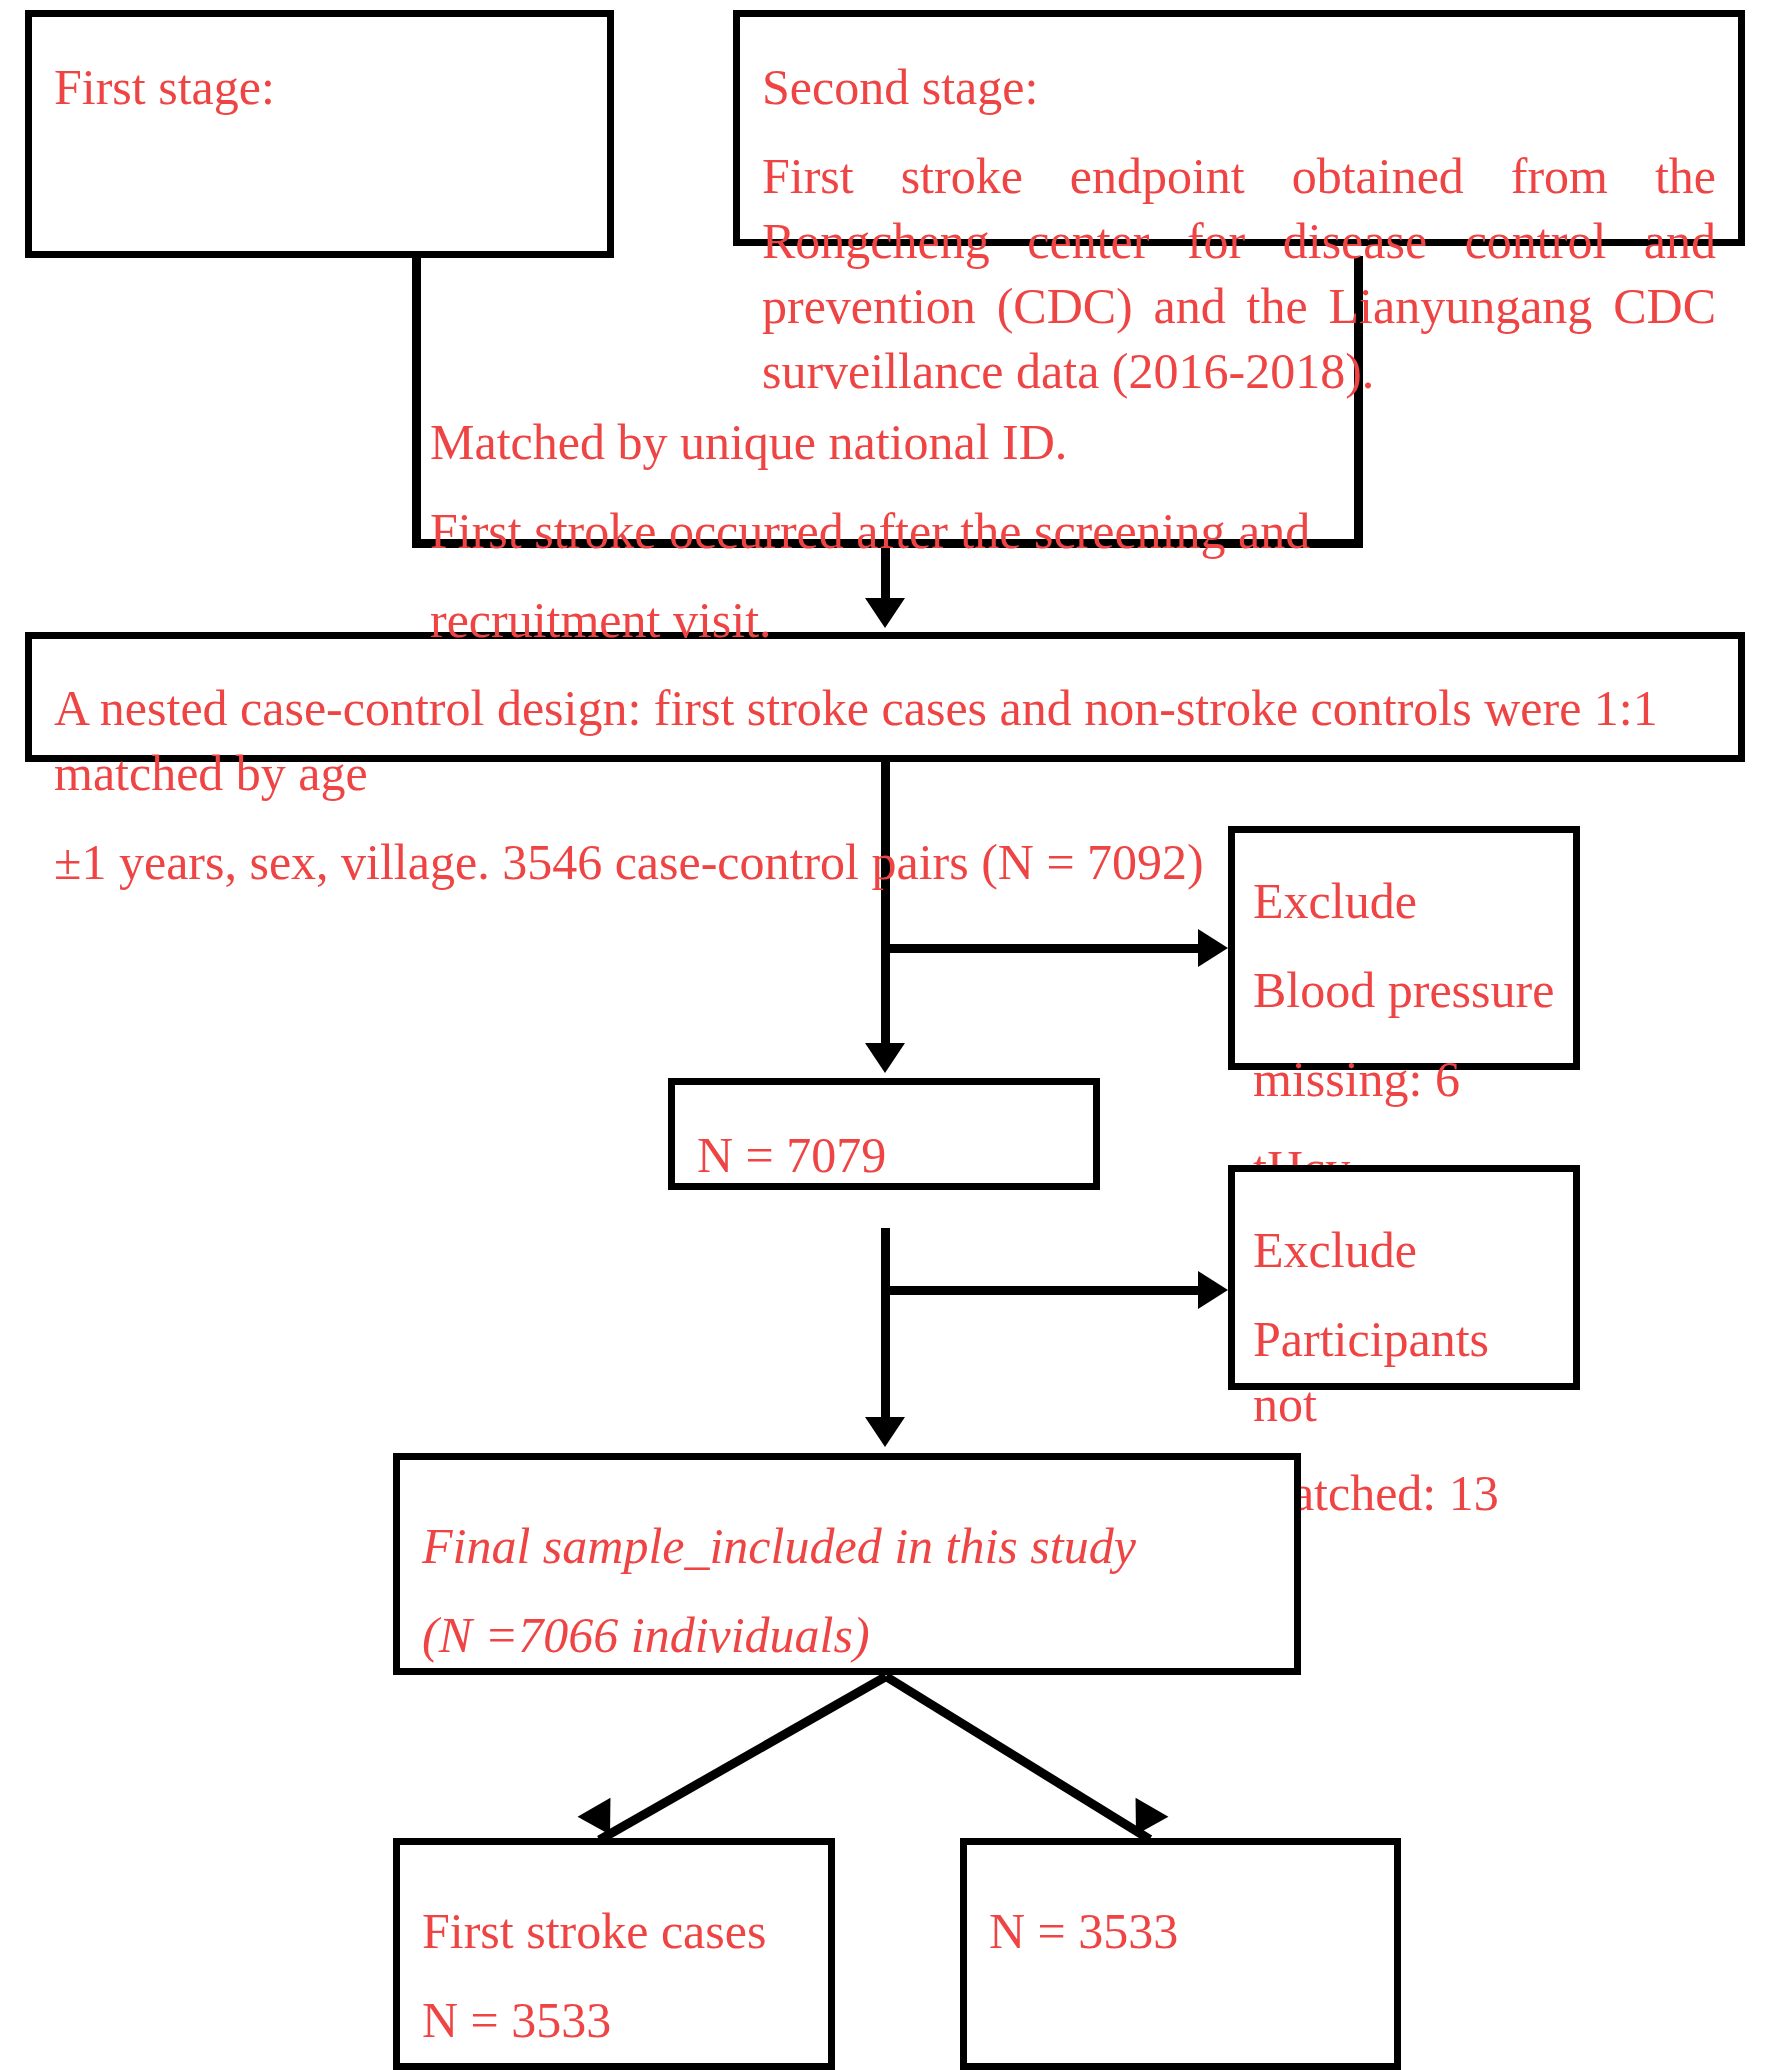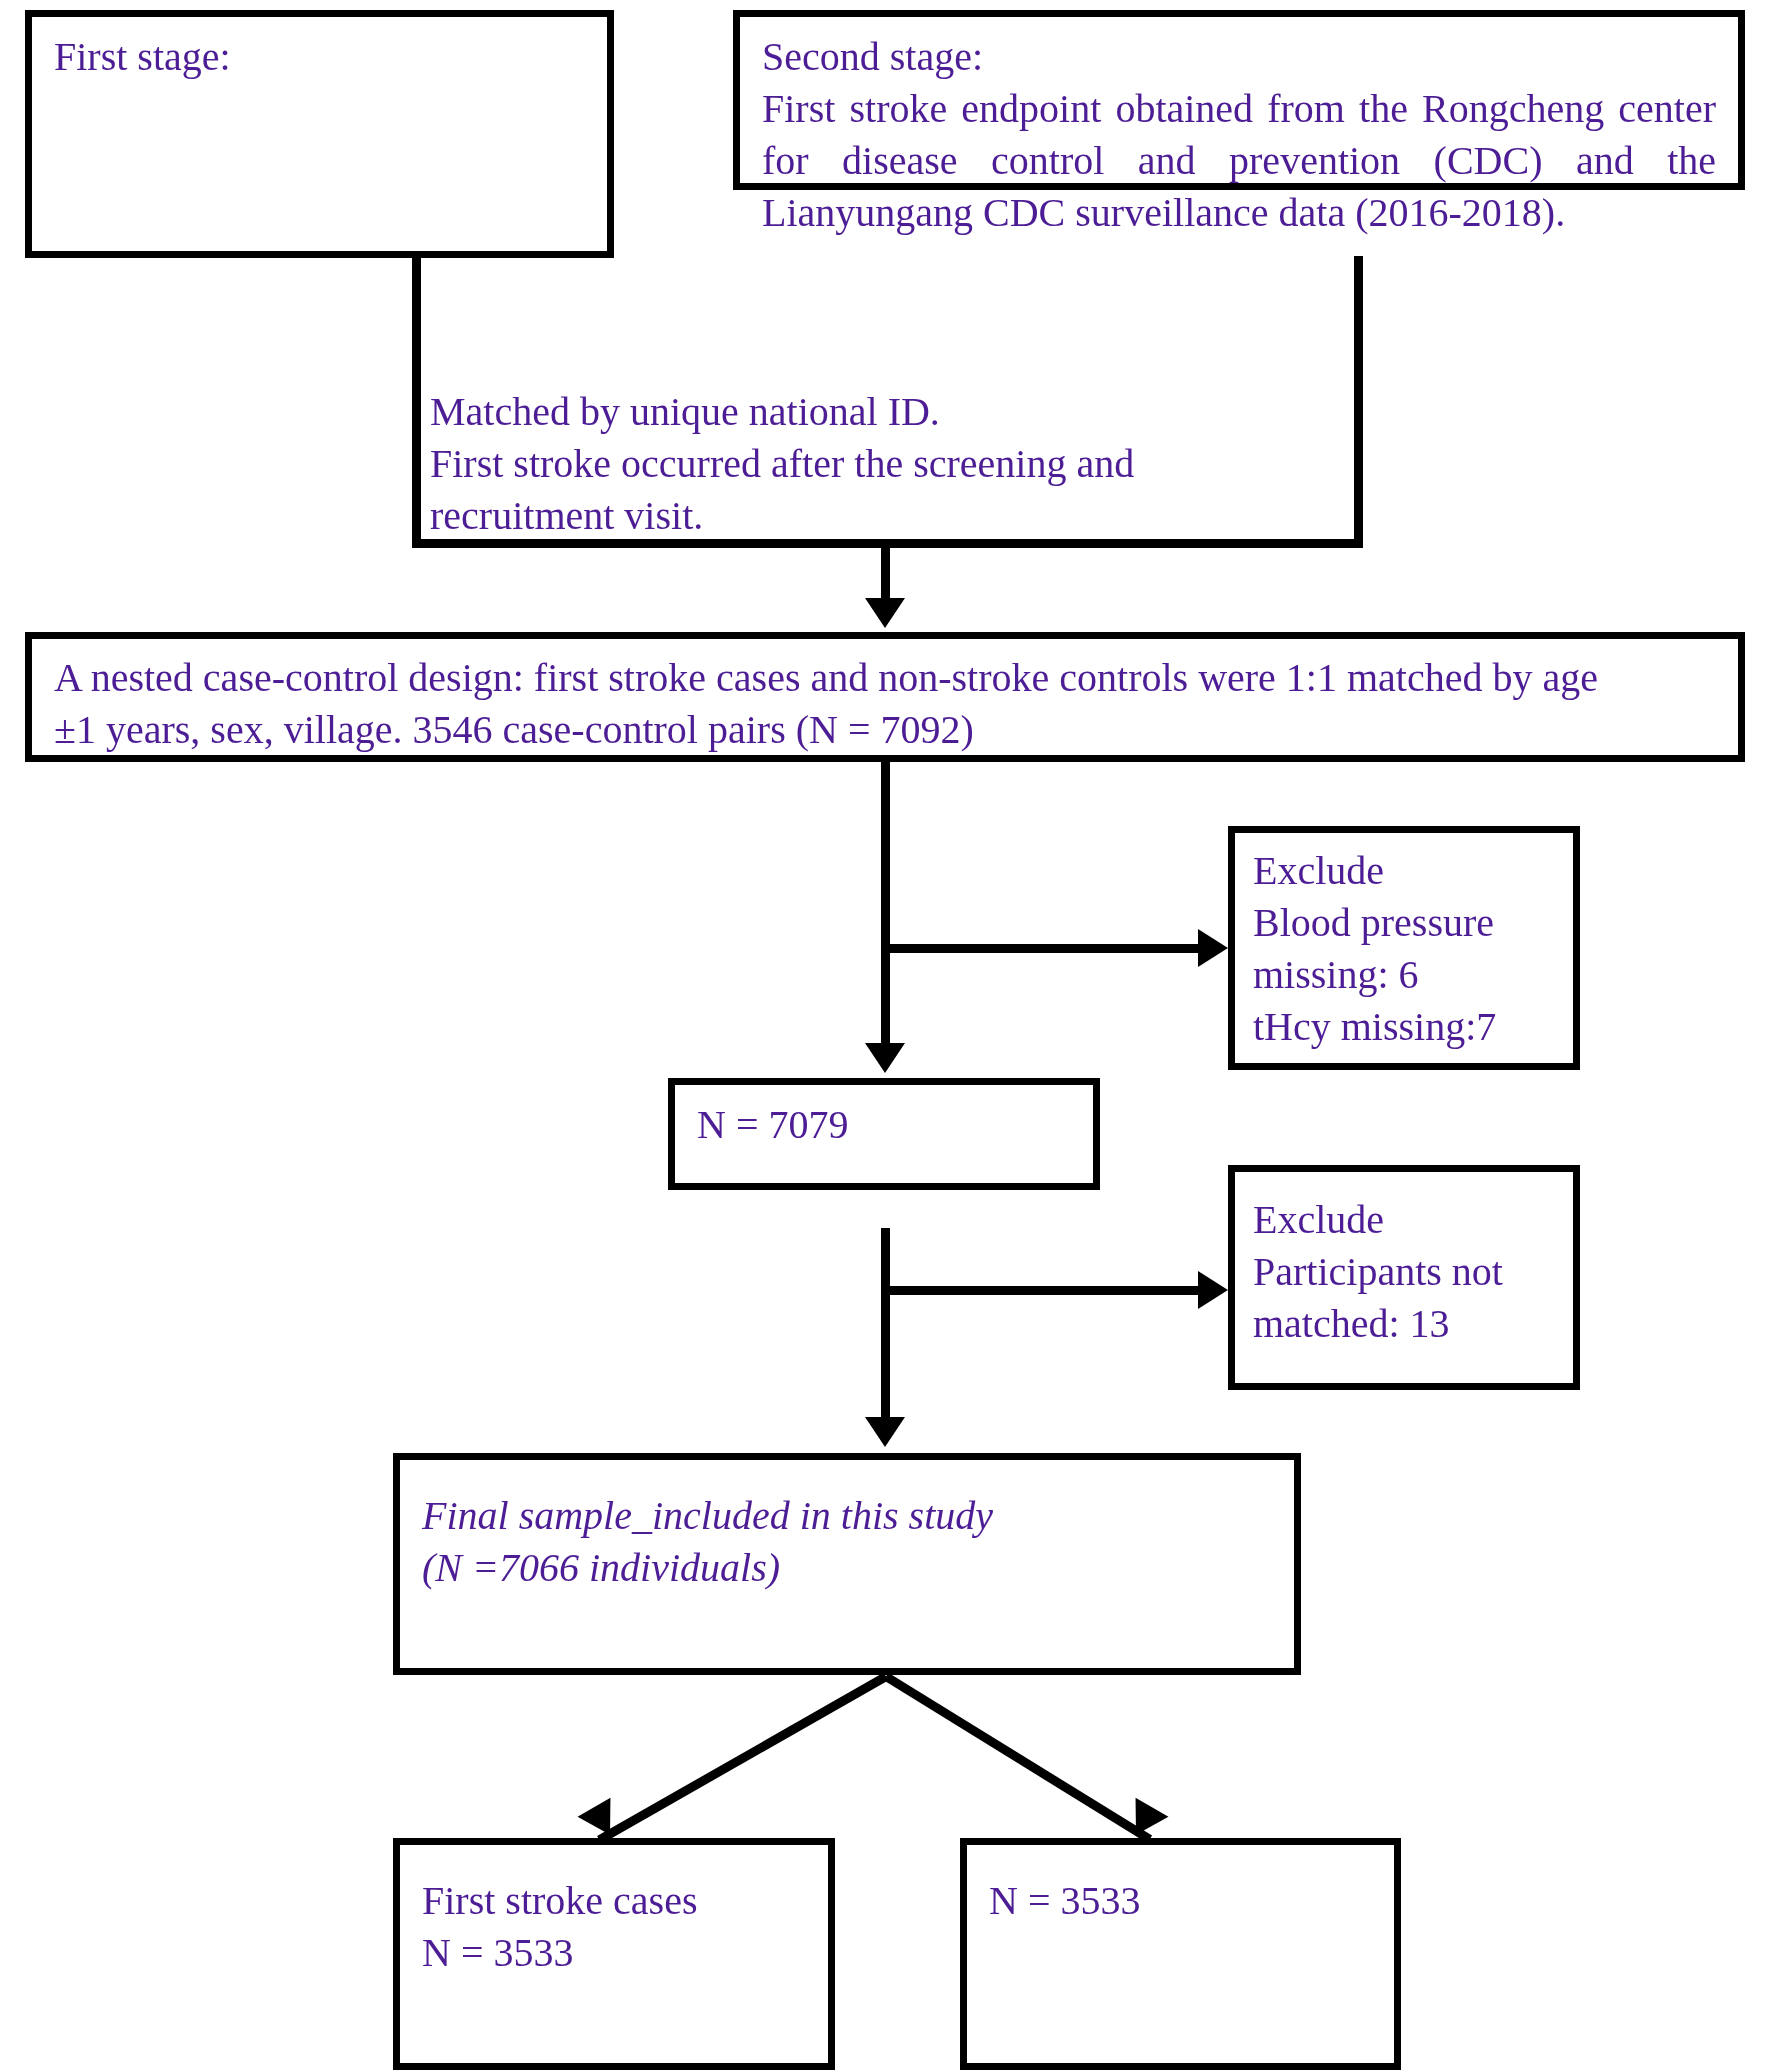--- a/index.html
+++ b/index.html
@@ -27,24 +27,25 @@
     z-index: 3;
   }
   .box-inner {
     position: absolute;
     left: 0;
     right: 0;
     padding: 0 22px;
     box-sizing: border-box;
   }
   .txt {
-    font-size: 40px;
+    font-size: 50px;
     line-height: 1.30;
-    color: #4c1d95;
+    color: #ef4444;
     white-space: pre-wrap;
+    margin-top: 24px;
   }
   .just {
     text-align: justify;
     text-align-last: left;
   }
   .center { }
   .left { text-align: left; }
 
   
   .vline, .hline {
@@ -95,21 +96,21 @@
 <body>
 
 <div id="canvas">
 
   <div class="box" style="left:25px; top:10px; width:589px; height:248px;">
     <div class="box-inner" style="top:14px;">
       <div class="txt left">First stage:</div>
     </div>
   </div>
 
-  <div class="box" style="left:733px; top:10px; width:1012px; height:180px;">
+  <div class="box" style="left:733px; top:10px; width:1012px; height:236px;">
     <div class="box-inner" style="top:14px;">
       <div class="txt left">Second stage:</div>
       <div class="txt just">First stroke endpoint obtained from the Rongcheng center for disease control and prevention (CDC) and the Lianyungang CDC surveillance data (2016-2018).</div>
     </div>
   </div>
 
   <div class="vline" style="left:412px; top:256px; width:9px; height:292px;"></div>
 
   <div class="vline" style="left:1354px; top:256px; width:9px; height:292px;"></div>
 

